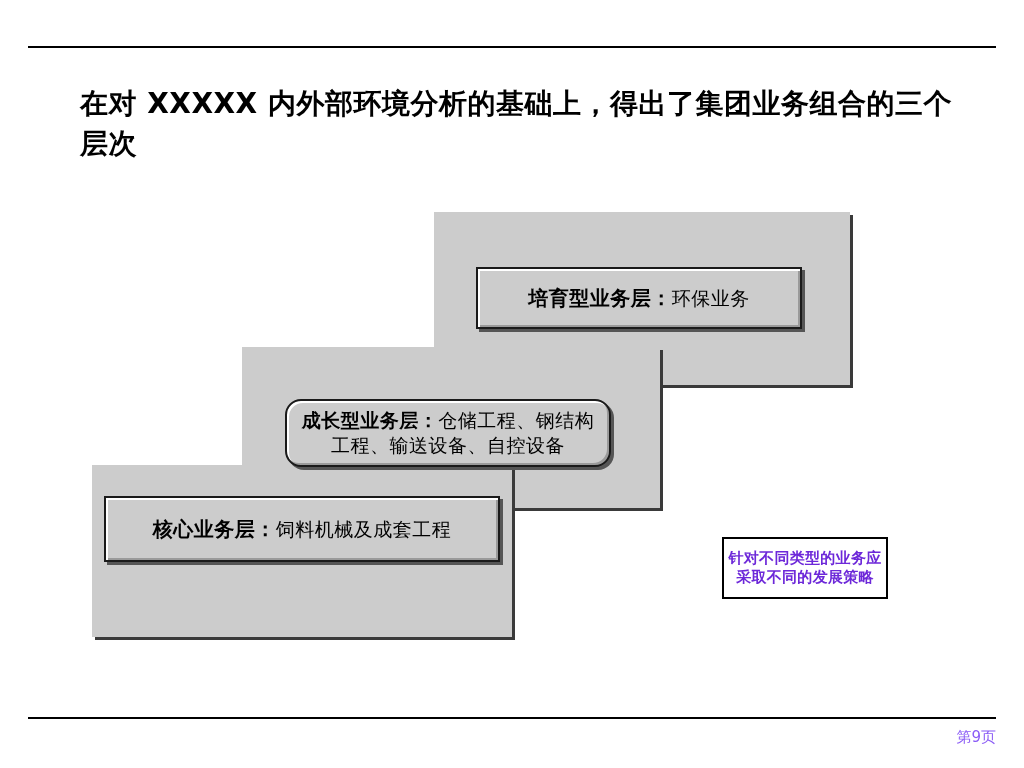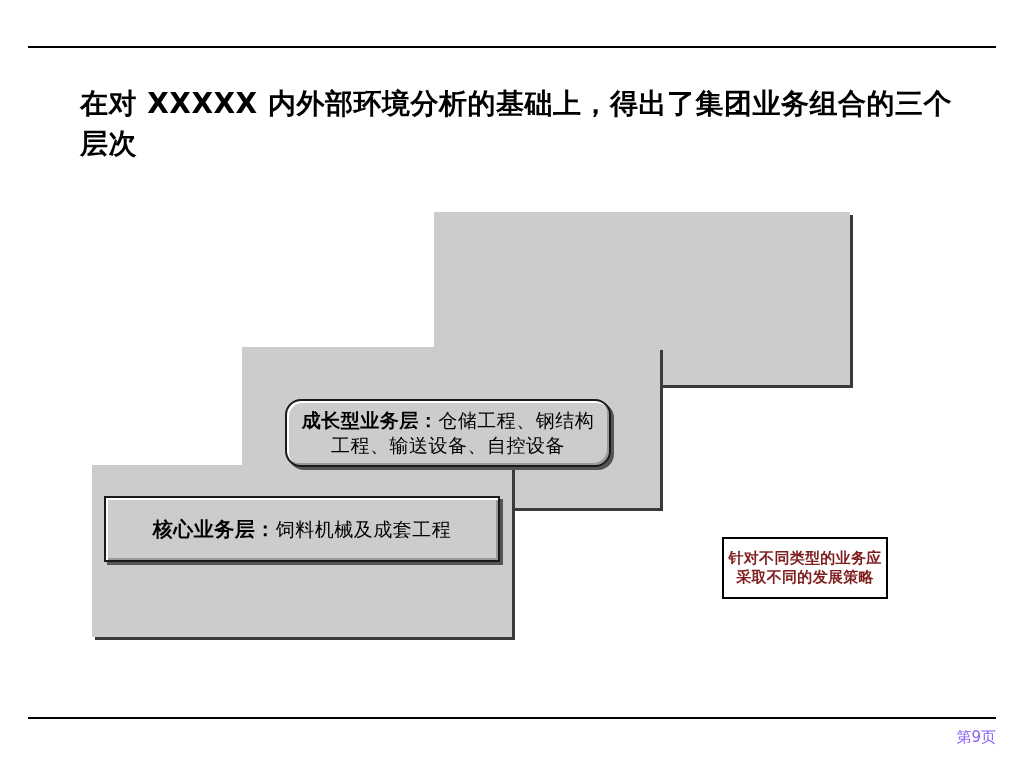--- a/index.html
+++ b/index.html
@@ -109,21 +109,21 @@
     display: flex;
     align-items: center;
     justify-content: center;
     text-align: center;
     z-index: 7;
   }
   .note-box .note-text {
     font-size: 15px;
     font-weight: bold;
     line-height: 1.28;
-    color: #7f1d1d;
+    color: #6d28d9;
     letter-spacing: 0.3px;
   }
 
   
   .page-number {
     position: absolute;
     right: 28px;
     top: 728px;
     font-size: 15px;
     font-weight: normal;
@@ -136,20 +136,25 @@
 <div class="slide">
 
   <div class="rule rule-top"></div>
 
   <div class="title">在对 XXXXX 内外部环境分析的基础上，得出了集团业务组合的三个层次</div>
 
   <div class="step step-top"></div>
   <div class="step step-middle"></div>
   <div class="step step-bottom"></div>
 
+  <div class="label-box box-nurture">
+    <div class="inner">
+      <span class="lbl-strong">培育型业务层：</span><span class="lbl-normal">环保业务</span>
+    </div>
+  </div>
 
   <div class="label-box box-growth">
     <div class="inner">
       <span class="lbl-strong">成长型业务层：</span><span class="lbl-normal">仓储工程、钢结构工程、输送设备、自控设备</span>
     </div>
   </div>
 
   <div class="label-box box-core">
     <div class="inner">
       <span class="lbl-strong">核心业务层：</span><span class="lbl-normal">饲料机械及成套工程</span>

